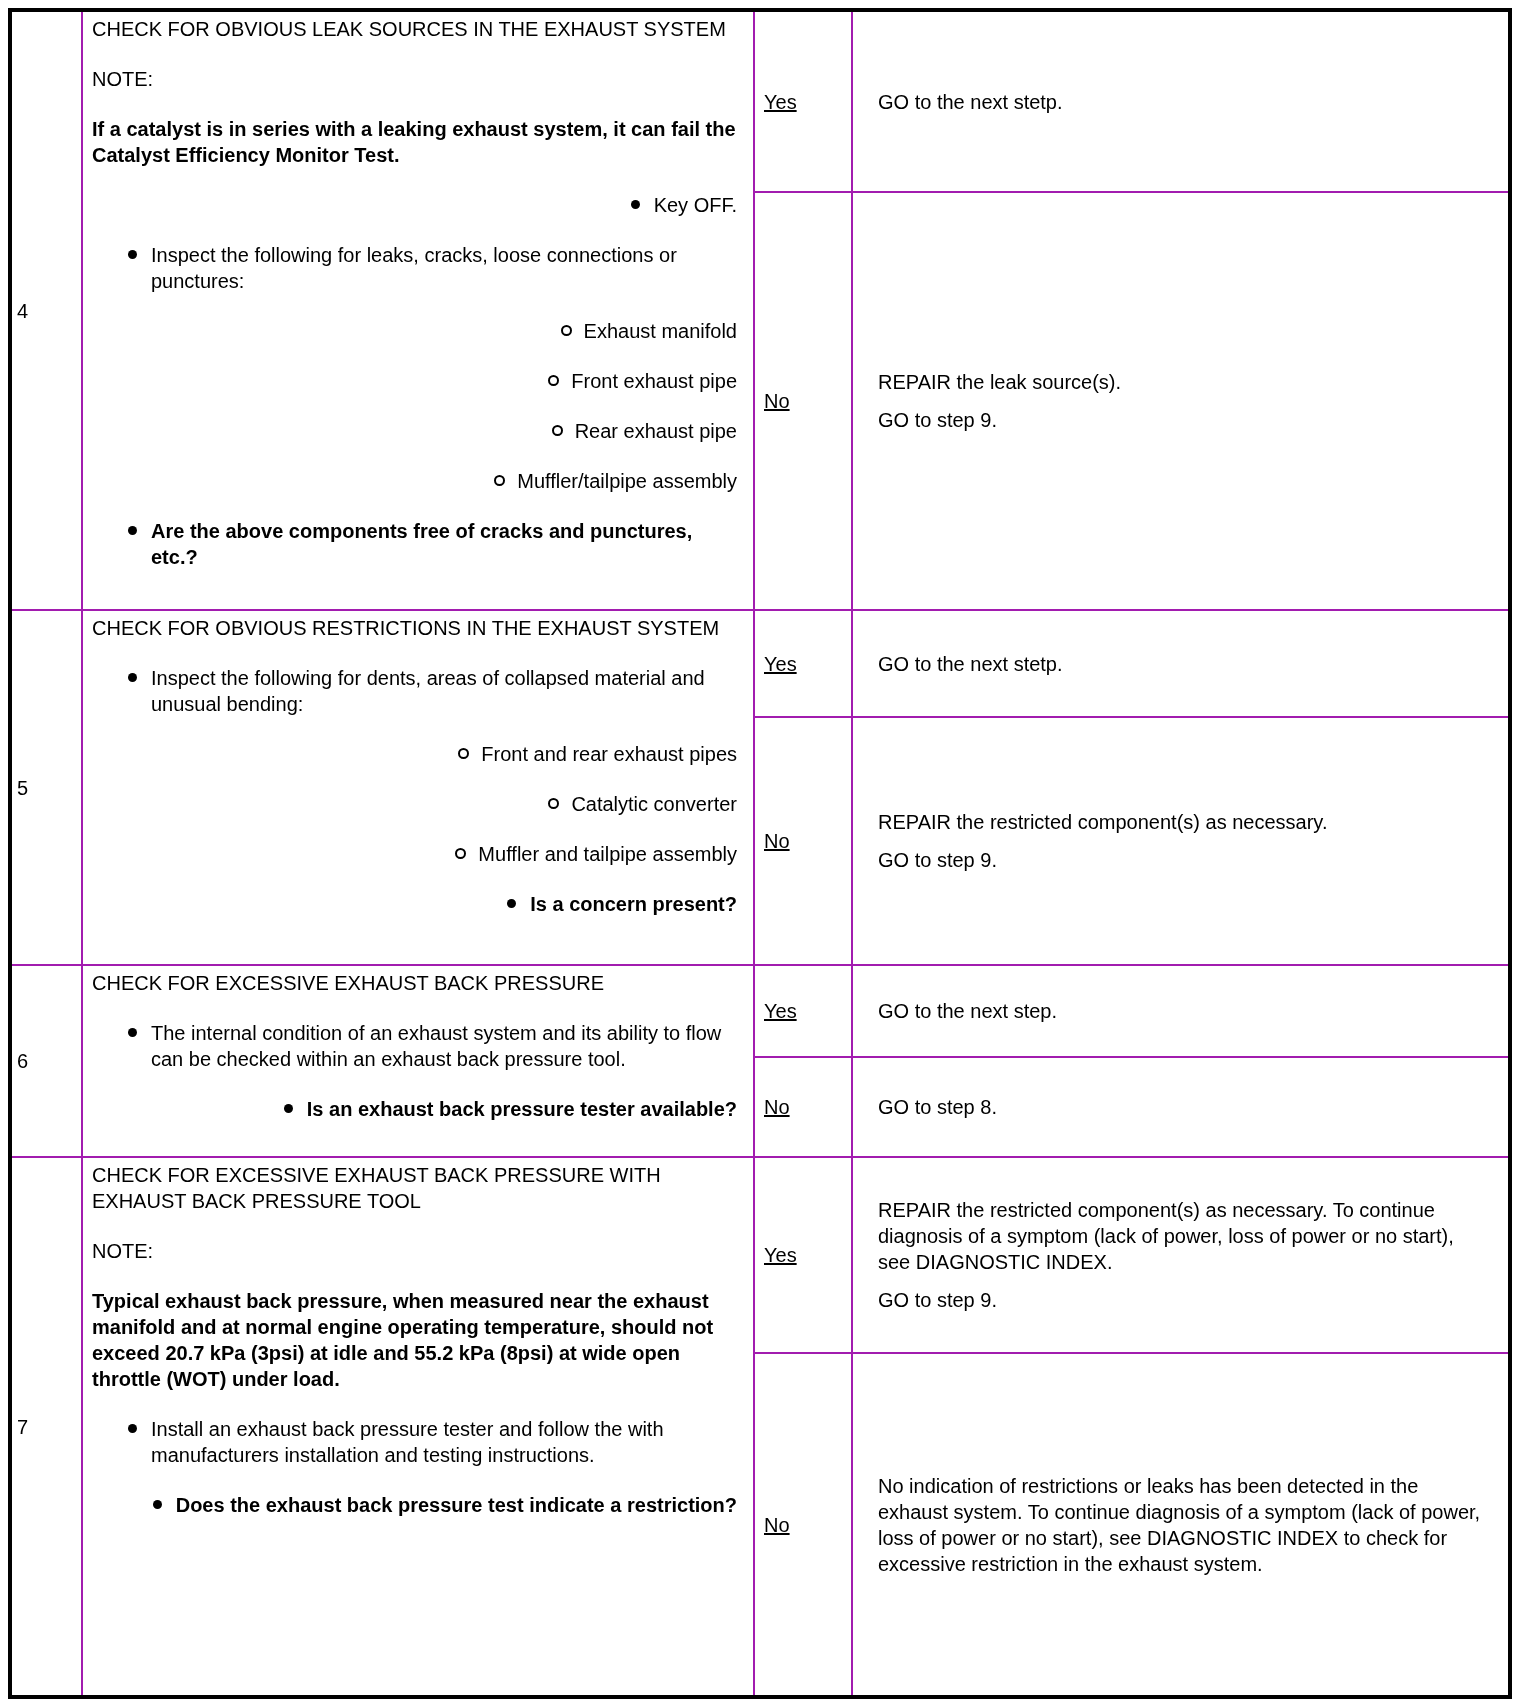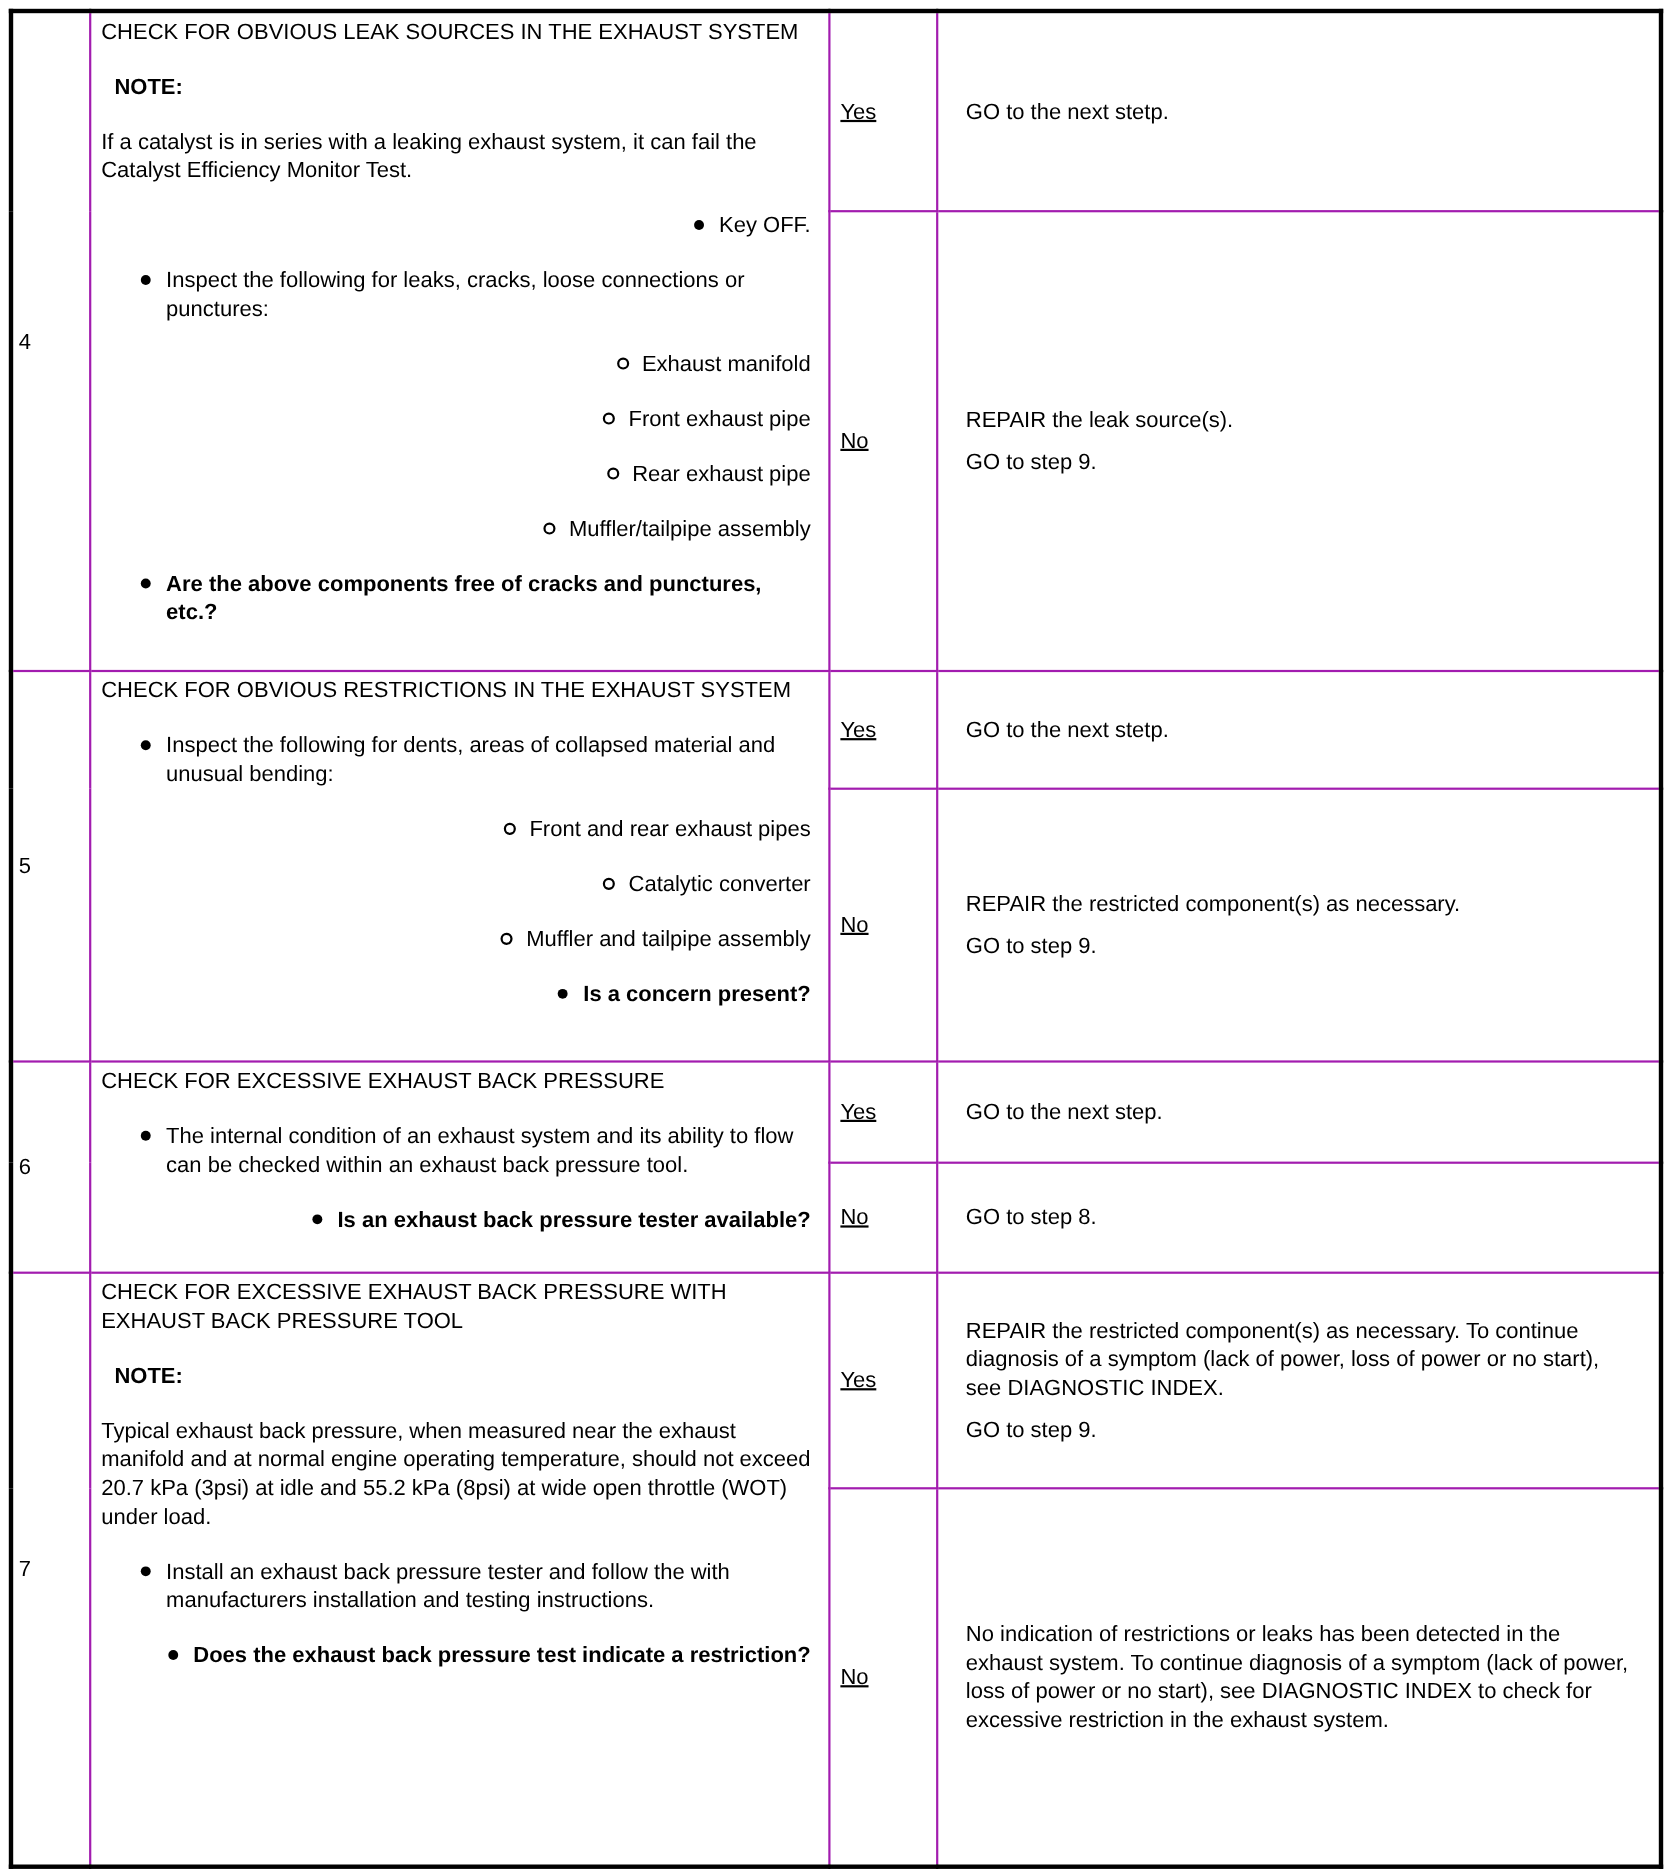--- a/index.html
+++ b/index.html
@@ -19,22 +19,22 @@
     border: 4px solid #000;
   }
   td { border: 2px solid #a21caf; padding: 0; vertical-align: middle; }
 
   td.step { padding: 0 2px 0 5px; vertical-align: middle; }
   td.desc { vertical-align: top; padding: 4px 16px 14px 9px; }
   td.res  { padding-left: 9px; text-decoration: underline; }
   td.act  { padding: 10px 25px; }
 
   .title      { margin: 0 0 24px 0; }
-  .note-label { font-weight: bold; margin: 0 0 24px 12px; }
-  .note-text  { margin: 0; }
+  .note-label { font-weight: normal; margin: 0 0 24px 0; }
+  .note-text  { margin: 0; font-weight: bold; }
 
   .b1, .b2 { display: flex; align-items: flex-start; margin-top: 24px; justify-content: flex-end; }
   .b1 { margin-left: 36px; }
   .b2 { margin-left: 105px; }
   .dot {
     flex: 0 0 auto; width: 9px; height: 9px;
     border-radius: 50%; background: #000;
     margin: 8px 14px 0 0;
   }
   .ring {

